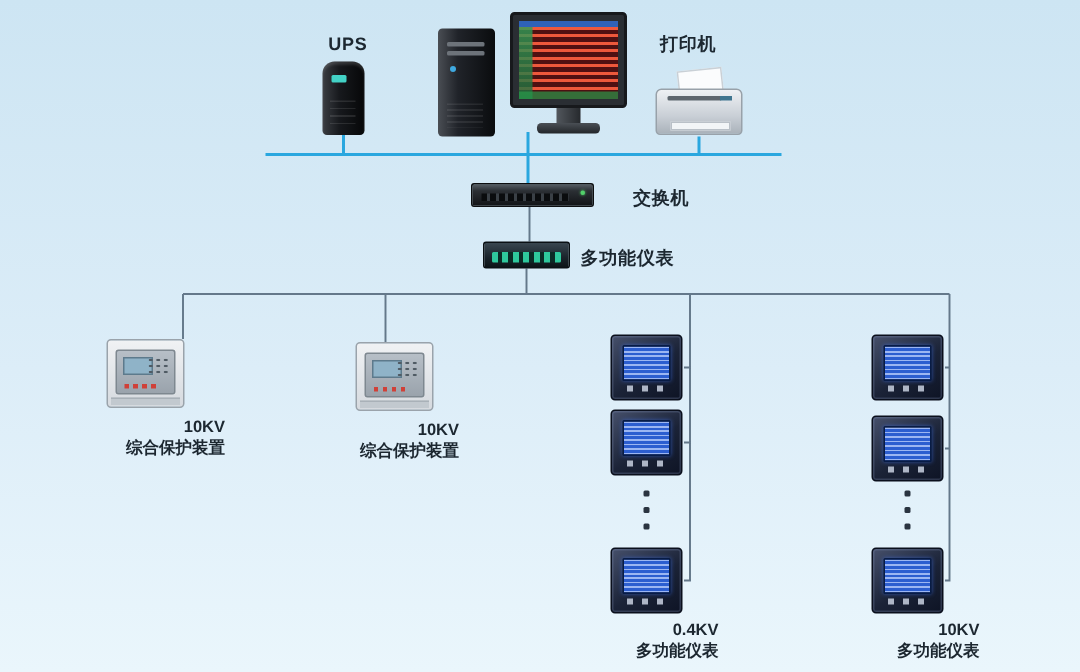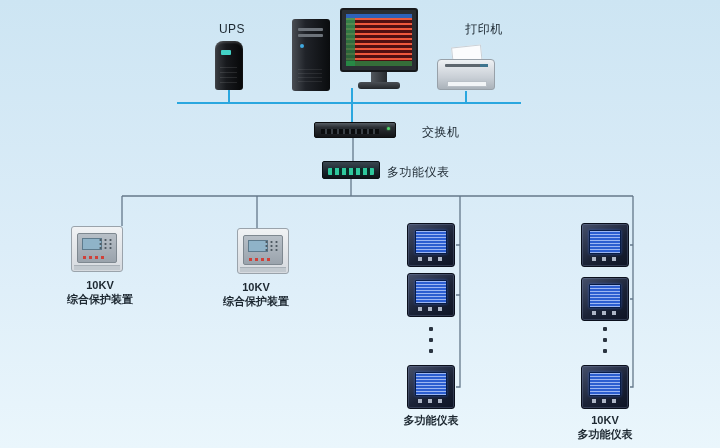--- a/index.html
+++ b/index.html
@@ -3,27 +3,27 @@
 <meta charset="utf-8">
 <style>
   html,body { margin:0; padding:0; }
   .canvas {
     position:relative; width:720px; height:448px; overflow:hidden;
     background:linear-gradient(180deg,#cde5f3 0%, #dcedf8 55%, #eaf6fc 100%);
     font-family:"Liberation Sans","DejaVu Sans",sans-serif;
   }
   .wires { position:absolute; left:0; top:0; width:720px; height:448px; }
 
-  .lbl { position:absolute; color:#1c2730; font-size:12px; font-weight:normal; letter-spacing:.5px; }
+  .lbl { position:absolute; color:#1c2730; font-size:12px; font-weight:bold; letter-spacing:.5px; }
   #lbl-ups     { left:208px; top:22px;  width:48px; text-align:center; }
-  #lbl-printer { left:452px; top:21px;  width:64px; text-align:center; }
+  #lbl-printer { left:440px; top:21px;  width:64px; text-align:left; }
   #lbl-switch  { left:422px; top:124px; }
   #lbl-serial  { left:387px; top:164px; }
 
-  .caption { position:absolute; text-align:center; color:#1c2730; line-height:1.25; }
+  .caption { position:absolute; text-align:right; color:#1c2730; line-height:1.25; }
   .caption .v { font-size:11px; font-weight:bold; }
   .caption .n { font-size:11px; font-weight:bold; }
   #cap-prot1 { left:50px;  top:279px; width:100px; }
   #cap-prot2 { left:206px; top:281px; width:100px; }
   #cap-met1  { left:383px; top:414px; width:96px;  }
   #cap-met2  { left:557px; top:414px; width:96px;  }
 
   
   #ups { position:absolute; left:215px; top:41px; width:28px; height:49px;
     background:linear-gradient(90deg,#3a3d42,#17191d 40%,#060708);
@@ -222,20 +222,21 @@
   <div class="dots" id="dots1">
       <i></i>
       <i></i>
       <i></i>
     </div>
   <div class="meter" id="met1c">
     <div class="mscr"></div>
     <div class="mbtns"></div>
   </div>
   <div class="caption" id="cap-met1">
+    <div class="v">0.4KV</div>
     <div class="n">多功能仪表</div>
   </div>
 
   <div class="meter" id="met2a">
     <div class="mscr"></div>
     <div class="mbtns"></div>
   </div>
   <div class="meter" id="met2b">
     <div class="mscr"></div>
     <div class="mbtns"></div>

